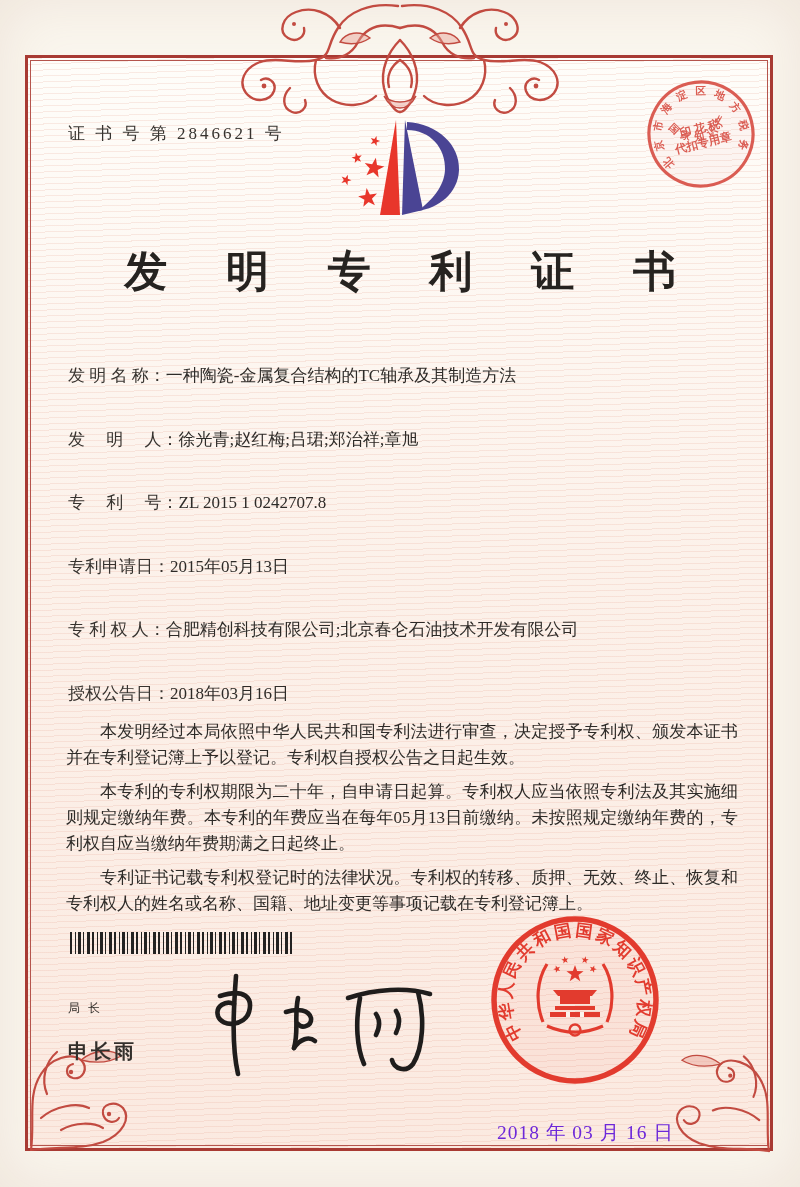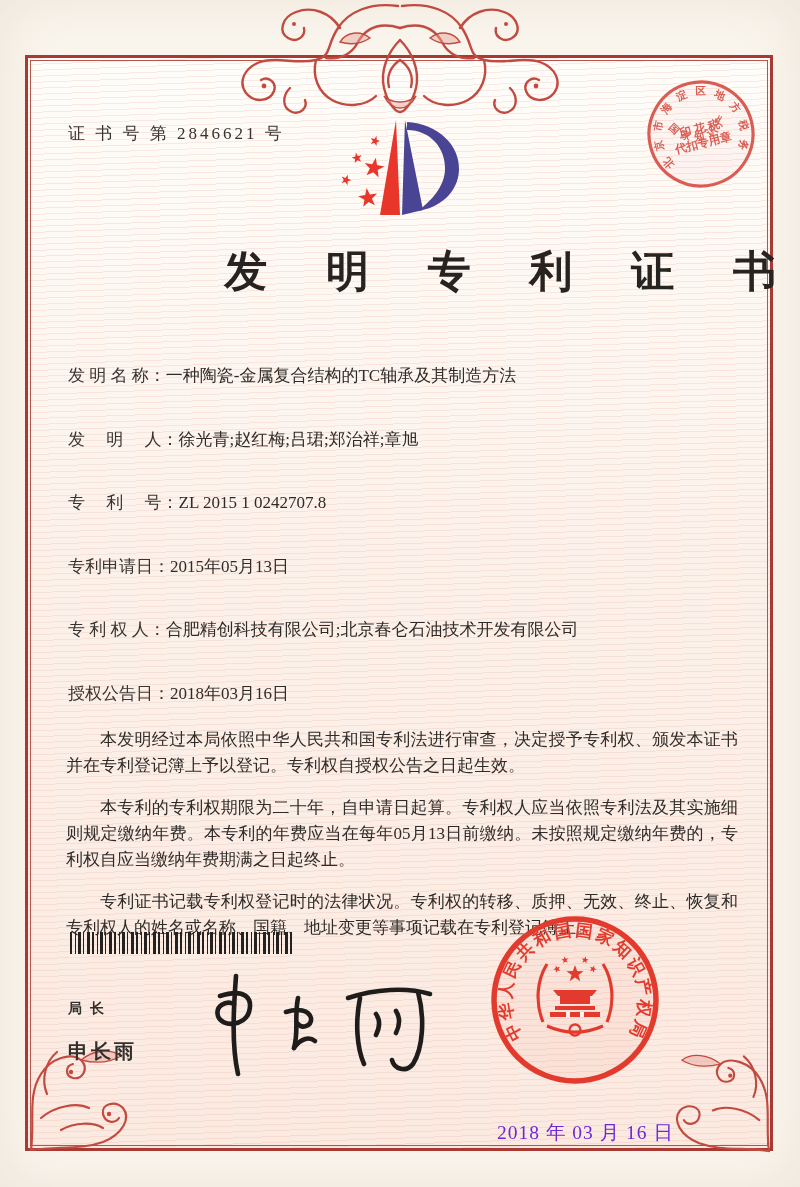--- a/index.html
+++ b/index.html
@@ -24,39 +24,39 @@
 
   
   .frame { position:absolute; left:25px; top:55px; width:748px; height:1096px; border:3px solid #a83a33; }
   .frame-inner { position:absolute; inset:2px; border:1px solid #b5544c; }
 
   .cert-no { position:absolute; left:68px; top:122px; font-size:17px; letter-spacing:3px; color:#37332f;text-align:right; }
 
   .logo { position:absolute; left:310px; top:90px; width:200px; height:150px; }
 
   .title {
-    position:absolute; left:0; right:0; top:243px; text-align:right;
+    position:absolute; left:0; right:0; top:243px; text-align:center;
     font-size:43px; font-weight:700; letter-spacing:24px; text-indent:24px; color:#262320;
   }
 
   .fields { position:absolute; left:68px; top:364px; width:668px; font-size:17px; }
   .field-row { height:25px; margin-bottom:38.5px; white-space:nowrap; }
   .field-label { color:#37332f;text-align:right; }
   .field-value { color:#2e2b28; }
 
   .body-text { position:absolute; left:66px; top:711px; width:672px; font-size:17px; line-height:26px; text-align:justify; color:#2e2b28; }
-  .body-text p { text-indent:2em; margin:16px 0 5px 0; }
+  .body-text p { text-indent:2em; margin:8px 0 5px 0; }
 
   .barcode {
     position:absolute; left:70px; top:932px; width:222px; height:22px;
     background-image:
       repeating-linear-gradient(90deg,#232221 0 2px,transparent 2px 5px,#232221 5px 6px,transparent 6px 8px,#232221 8px 11px,transparent 11px 13px,#232221 13px 14px,transparent 14px 17px,#232221 17px 20px,transparent 20px 22px);
   }
 
-  .director-title { position:absolute; left:68px; top:1000px; font-family:"Liberation Sans","DejaVu Sans",sans-serif; font-size:14px; font-weight:700; letter-spacing:8px; color:#332f2b; }
+  .director-title { position:absolute; left:68px; top:1000px; font-family:"Liberation Sans","DejaVu Sans",sans-serif; font-size:12px; font-weight:400; letter-spacing:8px; color:#332f2b; }
   .director-name  { position:absolute; left:68px; top:1038px; font-family:Liberation Sans, sans-serif; font-size:20px; font-weight:600; letter-spacing:3px; color:#332f2b; }
 
   .signature { position:absolute; left:190px; top:968px; width:250px; height:112px; }
 
   .seal { position:absolute; left:490px; top:915px; width:170px; height:170px; }
   .seal-date { position:absolute; left:497px; top:1119px; font-size:19.5px; letter-spacing:1px; color:#6d28d9; }
 
   .tax-stamp { position:absolute; left:645px; top:78px; width:112px; height:112px; opacity:.92; }
 
   .ornament-top { position:absolute; left:220px; top:0; width:360px; height:118px; }

